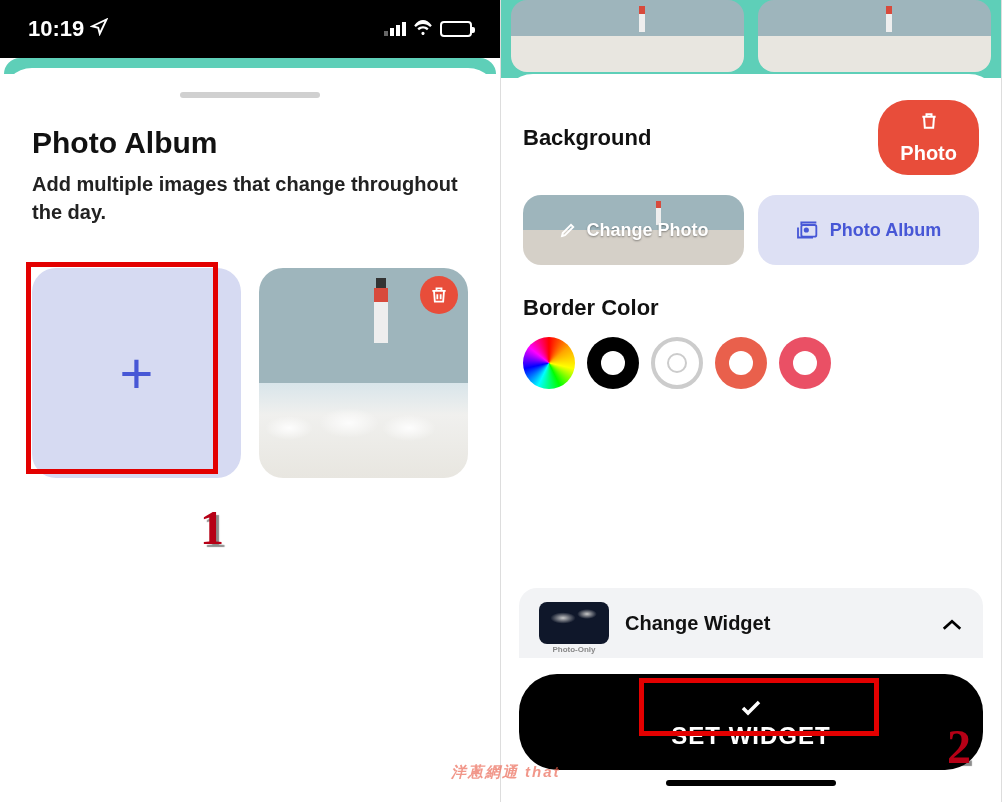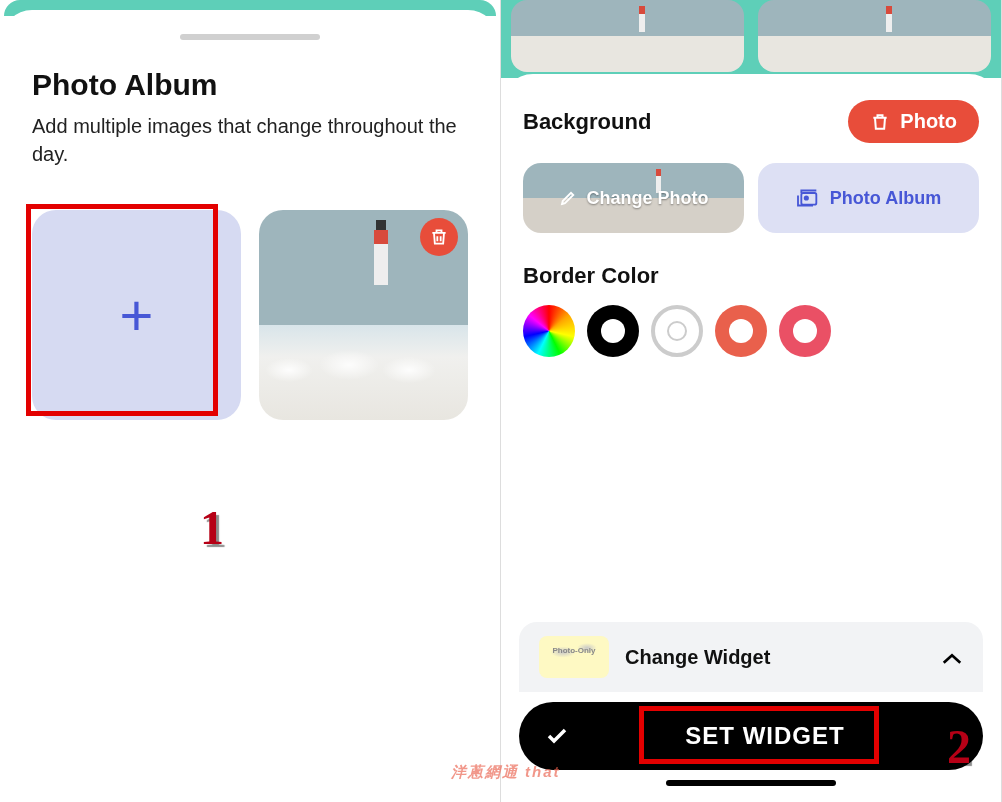--- a/index.html
+++ b/index.html
@@ -88,21 +88,21 @@
   margin: 0 auto 28px;
 }
 .sheet-title {
   font-size: 30px;
   font-weight: 800;
   color: #111;
   margin-bottom: 10px;
 }
 .sheet-subtitle {
   font-size: 20px;
-  font-weight: 400;
+  font-weight: 700;
   color: #222;
   line-height: 1.4;
 }
 .photo-grid {
   display: flex;
   gap: 18px;
   margin-top: 42px;
 }
 .add-card {
   width: 210px;
@@ -234,20 +234,21 @@
 .photo-pill {
   background: #e84d3a;
   color: #fff;
   font-weight: 800;
   font-size: 20px;
   border-radius: 30px;
   padding: 10px 22px;
   display: flex;
   align-items: center;
   gap: 10px;
+  flex-direction: column;
 }
 .two-btns {
   display: flex;
   gap: 14px;
   margin-bottom: 30px;
 }
 .change-photo-btn {
   flex: 1;
   height: 70px;
   border-radius: 18px;
@@ -338,23 +339,23 @@
   border-radius: 18px 18px 0 0;
   padding: 14px 20px;
   display: flex;
   align-items: center;
   gap: 16px;
 }
 .cw-thumb {
   width: 70px;
   height: 42px;
   border-radius: 8px;
-  background: #fef9c3;
+  background: #0f172a;
   display:flex;
-  align-items:flex-start;
+  align-items:flex-end;
   justify-content:center;
   font-size: 8px;
   color:#888;
   font-weight:700;
   position:relative;
 }
 .cw-thumb::before{
   content:'';
   position:absolute;
   inset:4px 4px 18px 4px;
@@ -368,22 +369,23 @@
   flex: 1;
 }
 .chev { font-size: 26px; font-weight: 900; }
 .set-widget-row {
   background: #000;
   border-radius: 38px;
   padding: 20px 24px;
   display: flex;
   align-items: center;
   color: #fff;
-  margin-top: 10px;
-  position: relative;
+  margin-top: 16px;
+  position: relative;
+  flex-direction: column;
 }
 .check {
   width: 28px;
   height: 28px;
   display:flex;
   align-items:center;
   justify-content:center;
 }
 .set-label {
   font-size: 24px;
@@ -422,20 +424,44 @@
   font-style: italic;
 }
 .trash-svg { width: 20px; height: 22px; }
 .pencil-svg { width: 18px; height: 18px; }
 .album-svg { width: 24px; height: 20px; }
 </style>
 </head>
 <body>
 
 <div class="panel left-panel">
+  <div class="status-bar">
+    <div style="display:flex;align-items:center;gap:6px;">
+      <span class="status-time">10:19</span>
+      <span class="nav-arrow">
+        <svg width="18" height="18" viewBox="0 0 24 24" fill="none" stroke="#fff" stroke-width="2.5">
+            <path d="M3 11 L22 2 L13 21 L11 13 Z"></path>
+          </svg>
+      </span>
+    </div>
+    <div class="status-icons">
+      <span class="signal">
+          <span></span>
+          <span></span>
+          <span></span>
+          <span></span>
+        </span>
+      <span>
+        <svg class="wifi-icon" viewBox="0 0 24 20" fill="#fff">
+            <path d="M12 20c1 0 2-1 2-2s-1-2-2-2-2 1-2 2 1 2 2 2zm-5-6c3-3 7-3 10 0l2-2c-4-4-10-4-14 0zm-4-4c5-5 13-5 18 0l2-2C16-1 8-1 1 8z"></path>
+          </svg>
+      </span>
+      <span class="battery"><span class="battery-fill"></span></span>
+    </div>
+  </div>
   <div class="teal-strip"></div>
   <div class="sheet">
     <div class="drag-handle"></div>
     <div class="sheet-title">Photo Album</div>
     <div class="sheet-subtitle">Add multiple images that change throughout the day.</div>
     <div class="photo-grid">
       <div class="add-card">
         <div class="plus">+</div>
         <div class="red-box red-box-1"></div>
       </div>

